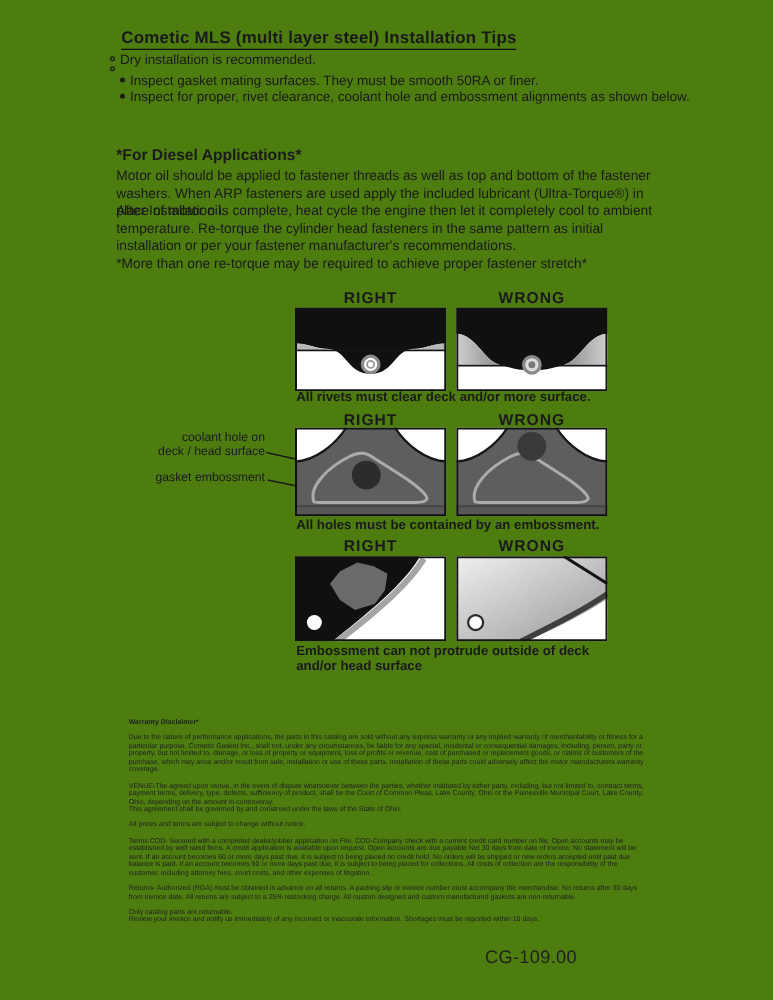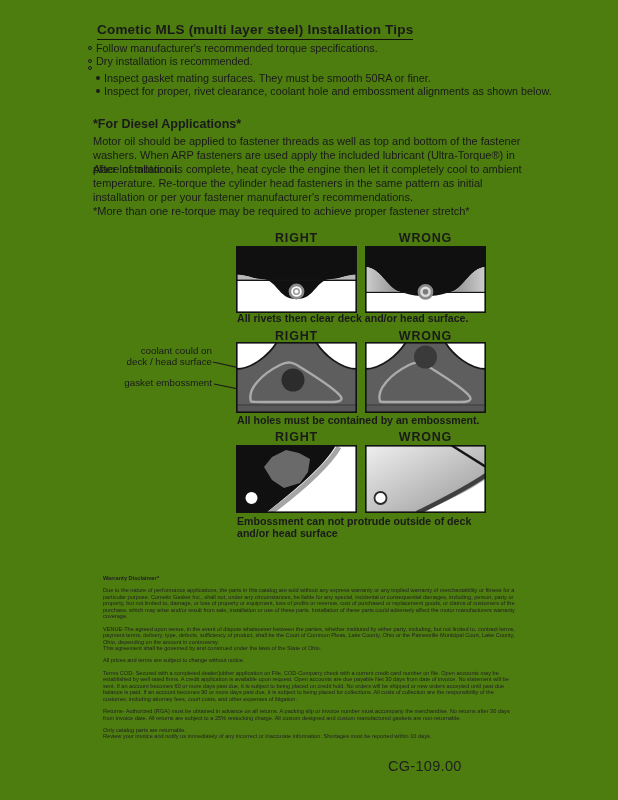--- a/index.html
+++ b/index.html
@@ -49,24 +49,20 @@
   .doc-number { position:absolute; left:388px; top:758px; font-size:14.5px; letter-spacing:0.3px; color:#1f1f1f;text-align:right; }
 </style>
 </head>
 <body>
 
 <div class="page">
 
   <div class="title">Cometic MLS (multi layer steel) Installation Tips</div>
 
   <ul class="bullets">
-    <li class="b-row">
-      <span class="marker-o"></span>
-      <span class="txt">Follow manufacturer's recommended torque specifications.</span>
-    </li>
     <li class="b-row">
       <span class="marker-o"></span>
       <span class="txt">Dry installation is recommended.</span>
     </li>
     <li class="b-row">
       <span class="marker-o"></span>
     </li>
     <li class="b-row sub">
       <span class="marker-f"></span>
       <span class="txt">Inspect gasket mating surfaces.  They must be smooth 50RA or finer.</span>
@@ -114,27 +110,27 @@
       <path d="M0,0 H121 V21 C106,21 99,42 87,45.5 C74,49 73,50 60.5,50 C48,50 47,49 34,45.5 C22,42 15,21 0,21 Z" fill="#101010"></path>
       <path d="M0,21 C15,21 22,42 34,45.8 L0,45.8 Z" fill="url(#g1)"></path>
       <path d="M121,21 C106,21 99,42 87,45.8 L121,45.8 Z" fill="url(#g2)"></path>
       <line x1="0" y1="46.4" x2="121" y2="46.4" stroke="#141414" stroke-width="1.4"></line>
       <circle cx="60.5" cy="45.8" r="6.6" fill="#dcdcdc" stroke="#8a8a8a" stroke-width="2.6"></circle>
       <circle cx="60.5" cy="45.8" r="2.8" fill="#7a7a7a"></circle>
       <rect x="0.8" y="0.8" width="119.4" height="65.4" fill="none" stroke="#111111" stroke-width="1.6"></rect>
     </svg>
   </div>
 
-  <div class="caption" style="top:313px;">All rivets then clear deck and/or head surface.</div>
+  <div class="caption" style="top:313px;">All rivets must clear deck and/or more surface.</div>
 
   <div class="col-label" style="left:236px; top:329px;">RIGHT</div>
   <div class="col-label" style="left:365px; top:329px;">WRONG</div>
 
   <div class="ann ann-coolant">
-    <div>coolant could on</div>
+    <div>coolant hole on</div>
     <div>deck / head surface</div>
   </div>
   <div class="ann ann-emboss">gasket embossment</div>
 
   <svg class="leaders" width="100" height="52" viewBox="0 0 100 52">
     <line x1="8" y1="12" x2="88" y2="30" stroke="#1a1a1a" stroke-width="1.1"></line>
     <line x1="9" y1="34" x2="58" y2="44" stroke="#1a1a1a" stroke-width="1.1"></line>
   </svg>
 
   <div class="dbox" style="left:236px; top:342px;">

